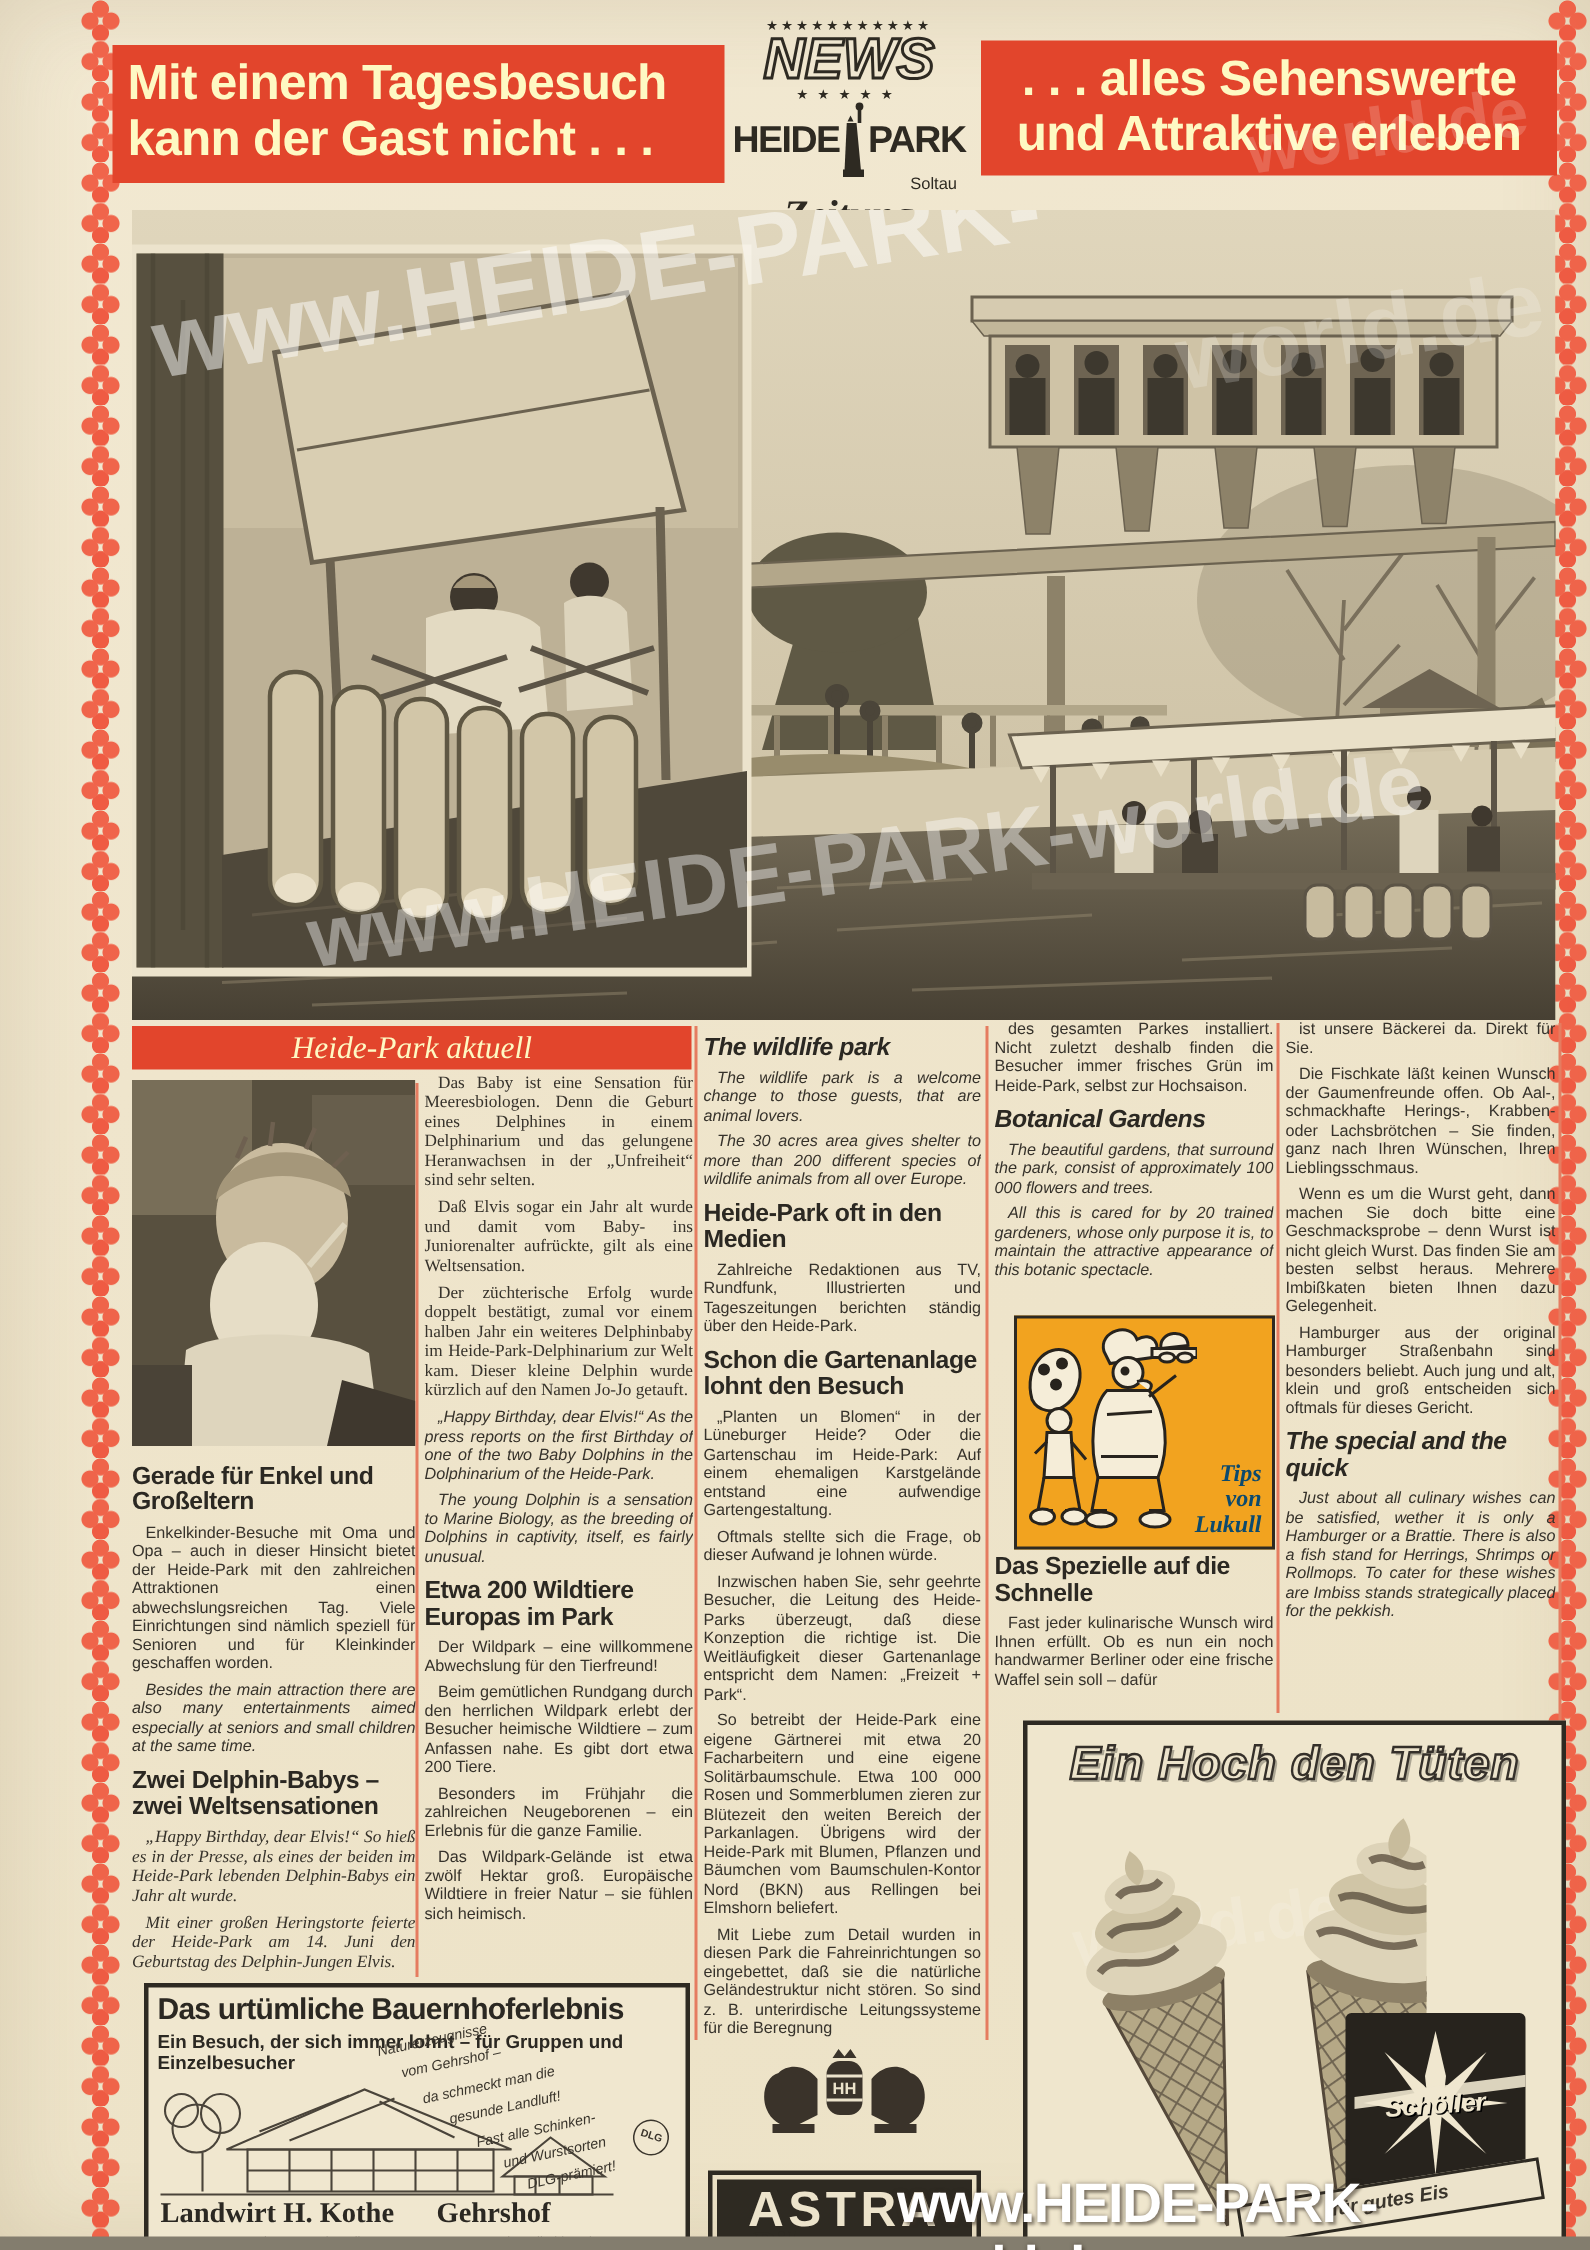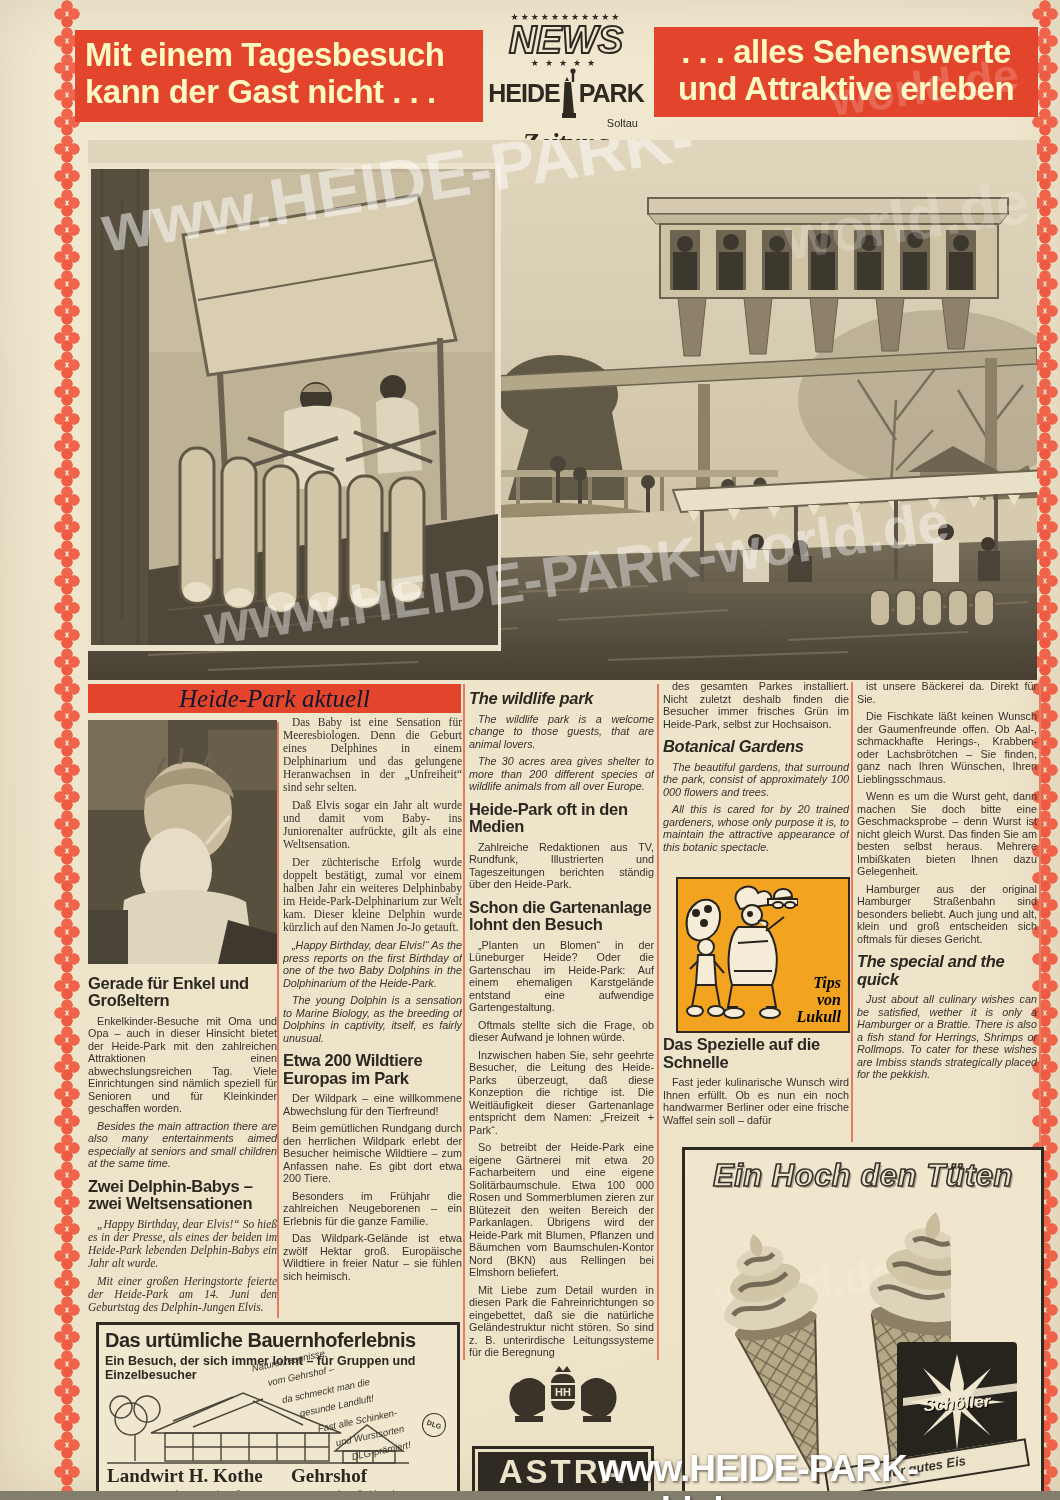--- a/index.html
+++ b/index.html
@@ -26,38 +26,38 @@
   .logo .hp{display:flex;align-items:center;justify-content:center;gap:2px;
     font-size:25px;font-weight:900;letter-spacing:-1px;line-height:24px;}
   .logo .soltau{font-size:11px;text-align:right;padding-right:14px;line-height:11px;}
   .logo .zeitung{font-family:"Liberation Serif",serif;font-style:italic;font-weight:900;
     font-size:27px;line-height:28px;}
   .logo .rule{border-bottom:3px solid #2e2a22;width:160px;margin:3px auto 0;}
   
   .ghost{position:absolute;color:#fff;font-weight:bold;pointer-events:none;}
   
   .aktuell{position:absolute;left:88px;top:684px;width:373px;height:29px;background:#e2452c;
-    color:#0f172a;font-family:"Liberation Serif",serif;font-style:italic;font-size:25px;
+    color:#fef9c3;font-family:"Liberation Serif",serif;font-style:italic;font-size:21px;
     text-align:center;line-height:29px;}
   
   .col{position:absolute;font-size:10.8px;line-height:12.5px;text-align:justify;
     color:#36322b;overflow:hidden;}
   .col p{margin:0 0 5px;text-indent:9px;}
   .col .h{font-weight:bold;font-size:16.5px;line-height:17.5px;letter-spacing:-0.3px;
     margin:8px 0 5px;text-align:left;color:#2b2822;}
   .col .hi{font-style:italic;}
   .eng{font-style:italic;}
   .ser{font-family:"Liberation Serif",serif;font-size:11.5px;line-height:13px;}
   .vsep{position:absolute;width:2px;background:#e57c60;}
   
   .lukull{position:absolute;left:676px;top:877px;width:170px;height:152px;
     background:#f2a31f;border:2.5px solid #2e2a22;overflow:hidden;}
   .lukull .txt{position:absolute;right:7px;bottom:6px;text-align:right;
     font-family:"Liberation Serif",serif;font-style:italic;font-weight:bold;
-    font-size:16px;line-height:17px;color:#000000;}
+    font-size:16px;line-height:17px;color:#0c4a6e;}
   
   .bh{position:absolute;left:96px;top:1322px;width:358px;height:178px;
     border:3px solid #2e2a22;background:#f0e7cf;overflow:hidden;}
   .bh .t{font-weight:bold;font-size:20px;letter-spacing:-0.5px;margin:4px 6px 0;color:#2b2822;}
   .bh .st{font-weight:bold;font-size:12.5px;line-height:14px;margin:2px 6px 0;color:#2b2822;}
   .bh .promo{position:absolute;font-style:italic;font-size:9.5px;white-space:nowrap;
     transform:rotate(-12deg);color:#3a352c;}
   .bh .nm{position:absolute;font-family:"Liberation Serif",serif;font-weight:900;
     font-size:19px;color:#2b2822;}
   .bh .ad{position:absolute;font-size:8.5px;color:#3a352c;}

